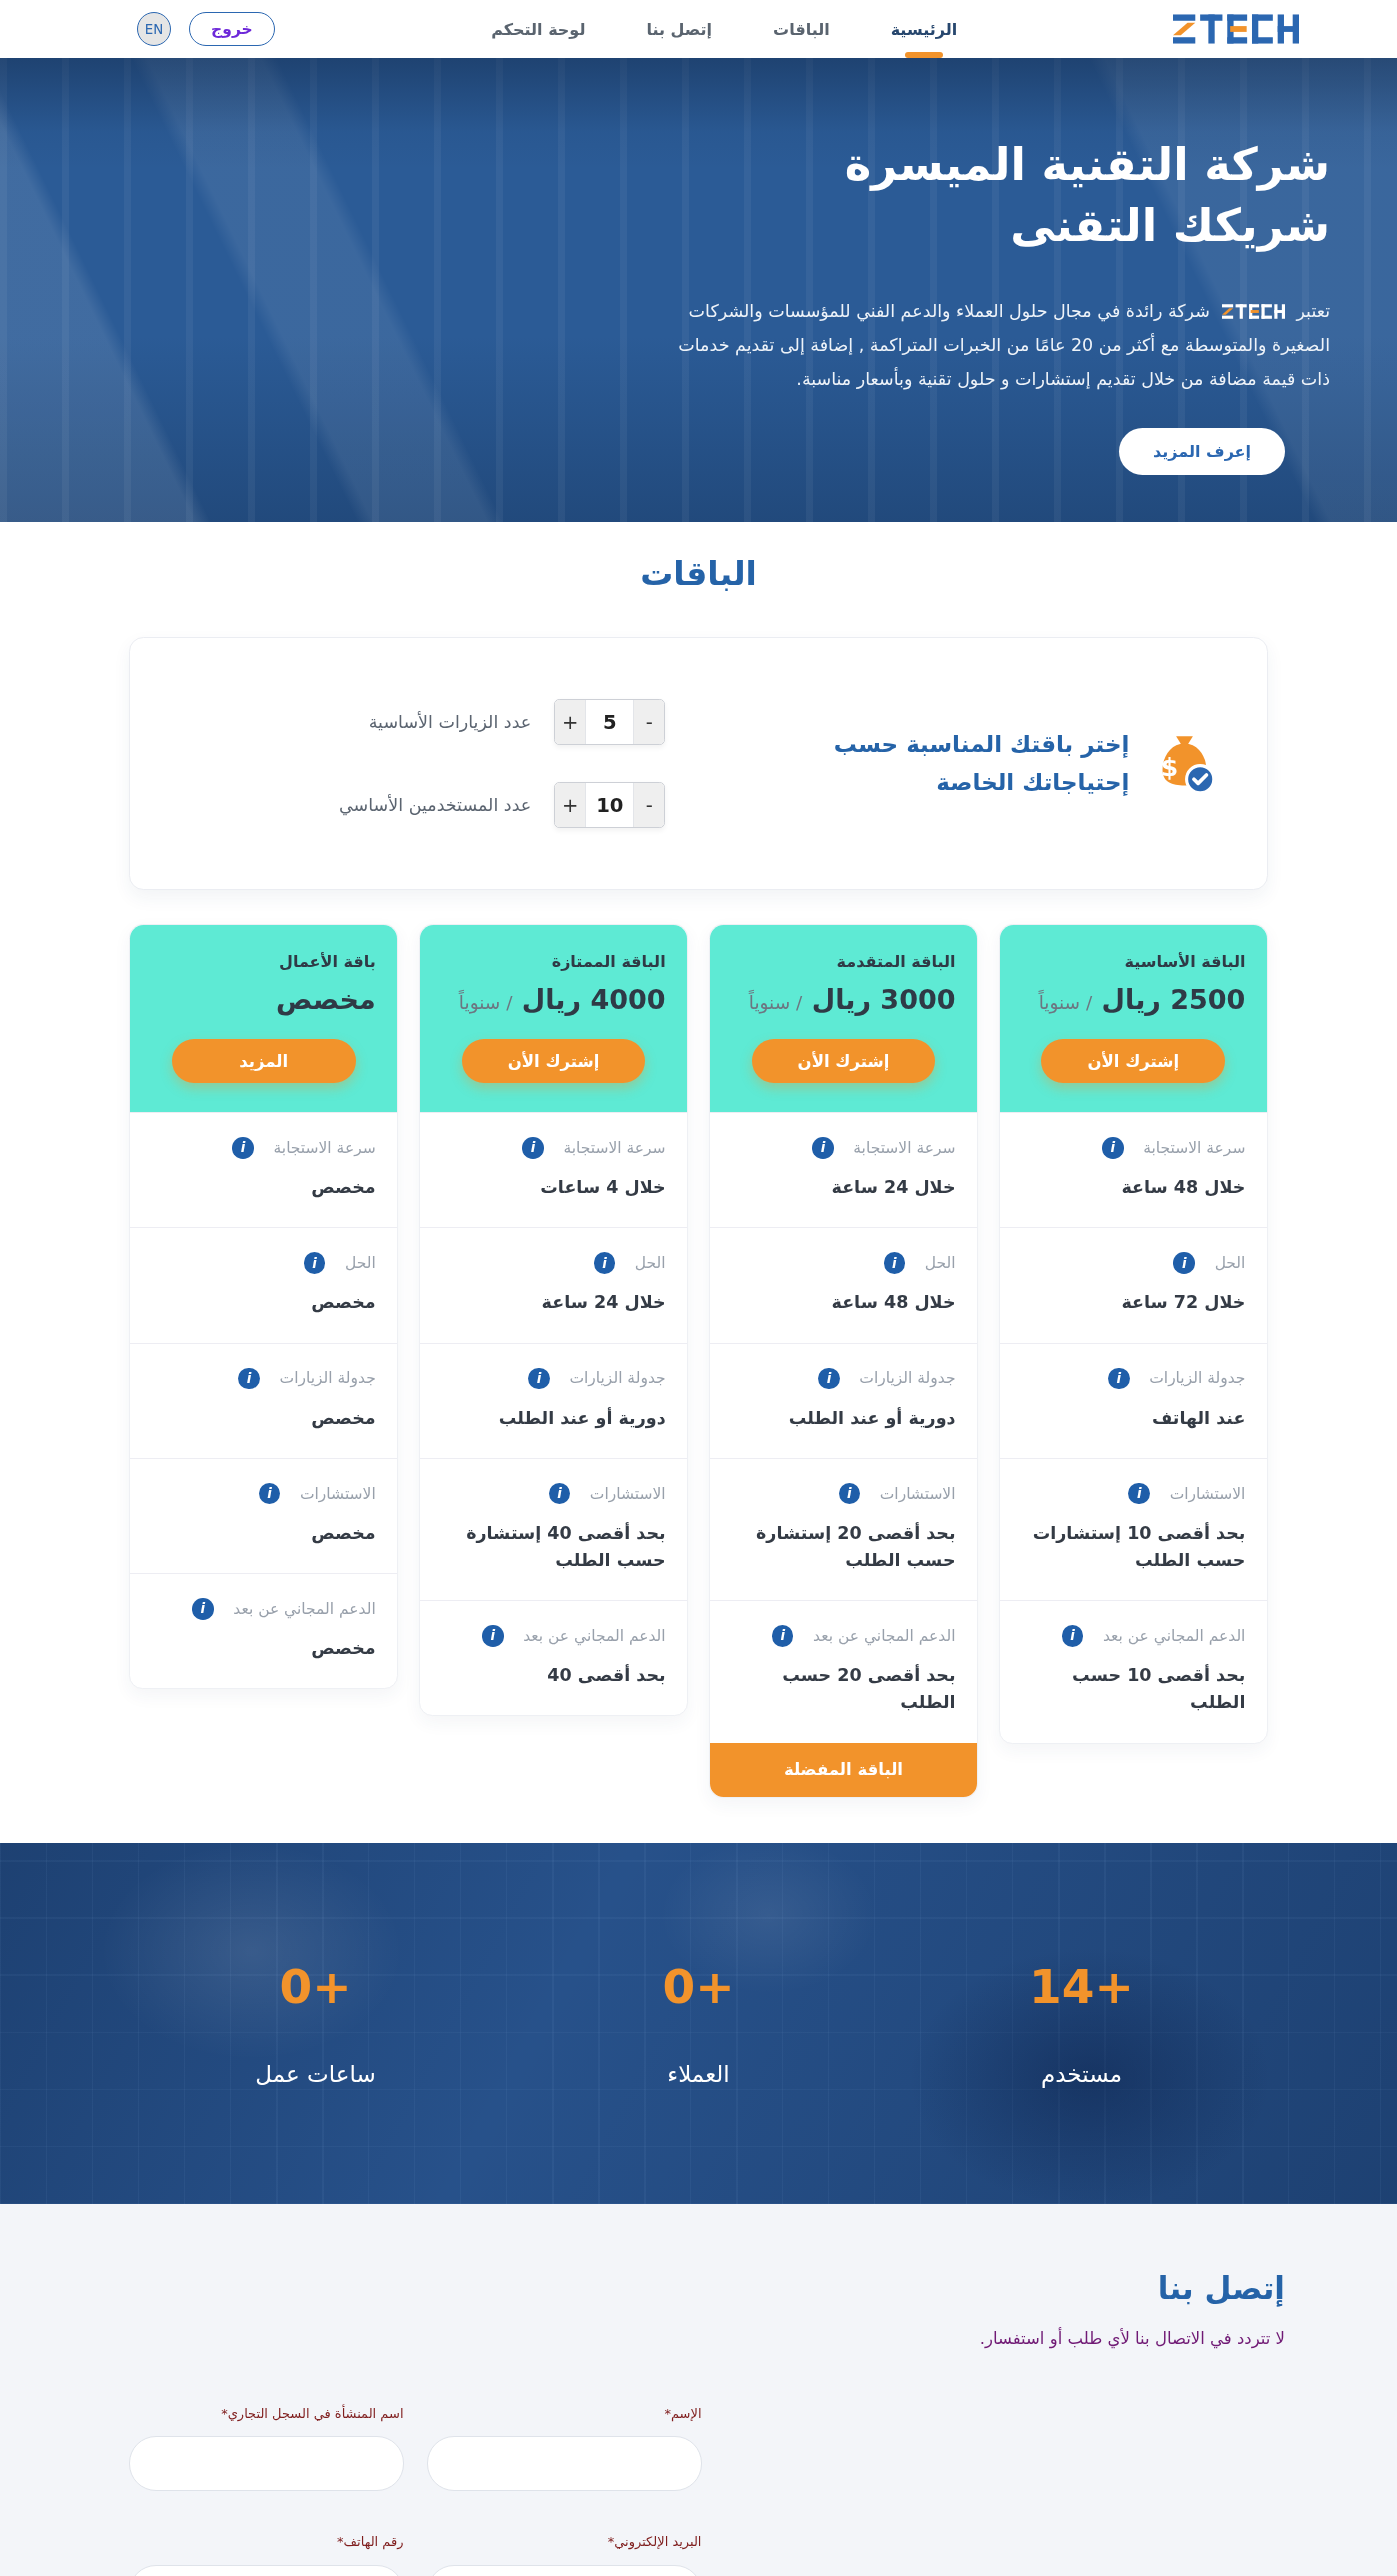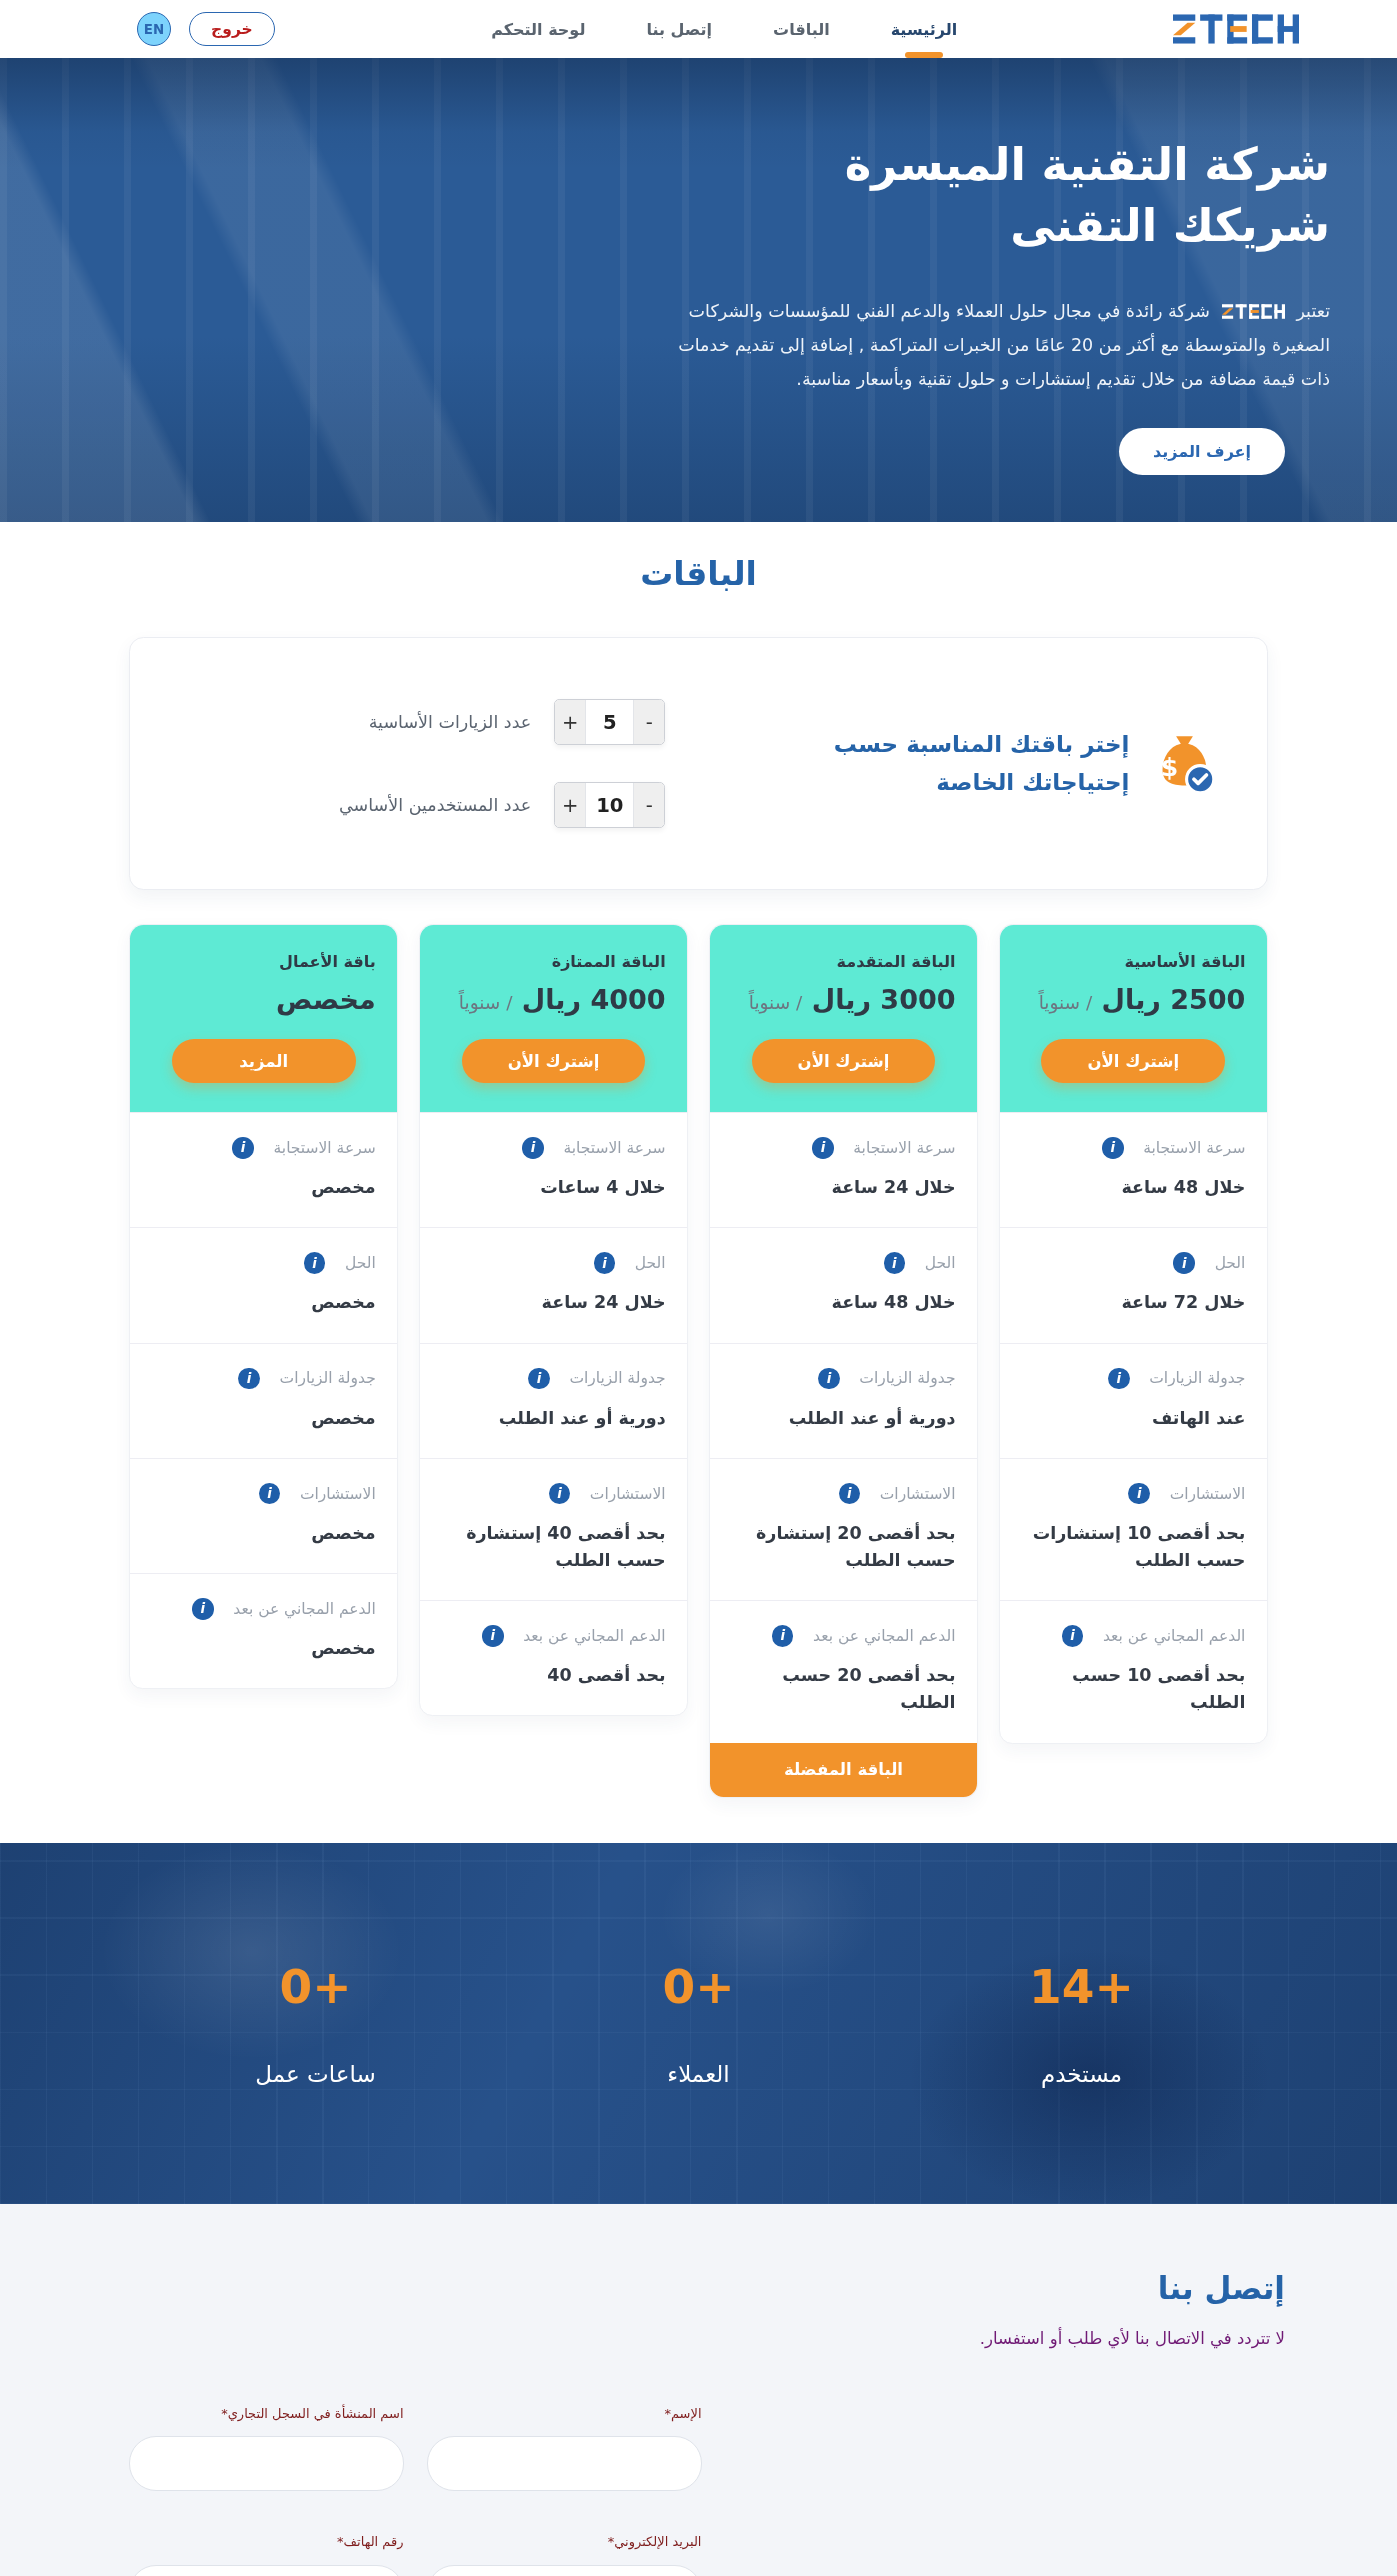--- a/index.html
+++ b/index.html
@@ -22,29 +22,29 @@
     font-size: 16px; color: #5a646f; cursor: pointer; position: relative;
     height: 100%; display: flex; align-items: center; font-weight: bold;
   }
   .nav-item.active { color: #27476e; }
   .nav-item.active .active-bar {
     position: absolute; bottom: 0; right: 50%; transform: translateX(50%);
     width: 38px; height: 6.2px; border-radius: 3.1px; background: #f2932b;
   }
   .hdr-actions { display: flex; gap: 17.5px; align-items: center; }
   .btn-logout {
-    border: 1.5px solid #2b67b1; color: #b91c1c; background: #fff;
+    border: 1.5px solid #2b67b1; color: #6d28d9; background: #fff;
     border-radius: 18.5px; font-size: 15.5px; font-weight: bold;
     padding: 7.2px 21.6px; cursor: pointer;
     font-family: "DejaVu Sans", "Liberation Sans", sans-serif;
   }
   .btn-lang {
     width: 34px; height: 34px; border-radius: 50%;
-    border: 1.5px solid #2b67b1; color: #2b67b1; background: #7dd3fc;
-    font-size: 13.4px; font-weight: bold; cursor: pointer;
+    border: 1.5px solid #2b67b1; color: #2b67b1; background: #e5e5e5;
+    font-size: 13.4px; font-weight: normal; cursor: pointer;
     display: flex; align-items: center; justify-content: center;
     font-family: "DejaVu Sans", "Liberation Sans", sans-serif;
   }
 
   
   .hero {
     height: 464px; position: relative; color: #fff;
     background-color: #2b5b96;
     background-image:
       linear-gradient(180deg, rgba(12,30,58,0.40) 0%, rgba(12,30,58,0.05) 16%, rgba(12,30,58,0) 24%),

